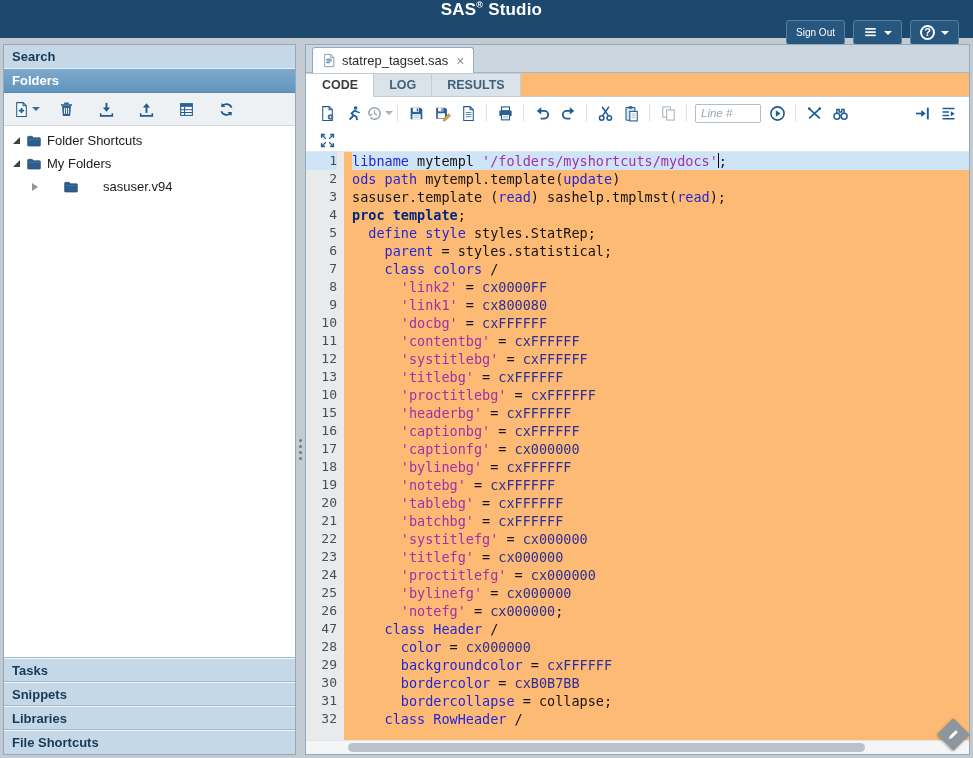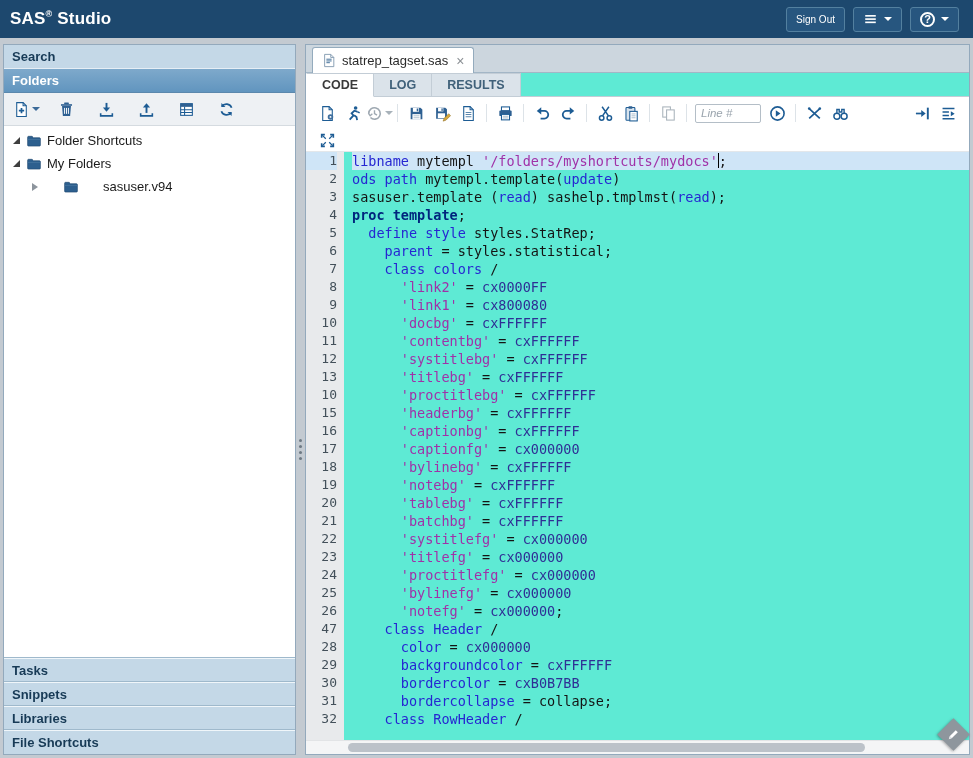--- a/index.html
+++ b/index.html
@@ -1,20 +1,20 @@
 <!DOCTYPE html>
 <html><head>
 <meta charset="utf-8">
 <style>
   html,body{margin:0;padding:0;}
   body{width:973px;height:758px;background:#c3cad1;font-family:"Liberation Sans",sans-serif;overflow:hidden;}
   .app{position:relative;width:973px;height:758px;}
 
   
-  .app-header{position:absolute;left:0;top:0;right:0;height:38px;background:#1d486e;display:flex;align-items:center;color:#fff;padding:0 0 0 10px;box-sizing:border-box;}
+  .app-header{position:absolute;left:0;top:0;right:0;height:38px;background:#1d486e;display:flex;align-items:center;color:#fff;padding:0 0 0 10px;box-sizing:border-box;flex-direction:column;}
   .app-title{font-size:17px;font-weight:bold;letter-spacing:.2px;}
   .app-title sup{font-size:9px;vertical-align:super;}
   .header-right{margin-left:auto;display:flex;gap:8px;padding-right:14px;align-items:center;}
   .hbtn{display:flex;align-items:center;gap:6px;height:25px;padding:0 9px;background:#27567f;border:1px solid #53809f;border-radius:3px;color:#fff;font-size:10px;font-family:inherit;cursor:pointer;}
   .hicon{width:15px;height:13px;display:inline-flex;}
   .hicon svg{width:15px;height:13px;}
   .help-circle{width:15px;height:15px;border:2px solid #fff;border-radius:50%;display:inline-flex;align-items:center;justify-content:center;font-size:11px;font-weight:bold;box-sizing:border-box;}
   .help-circle::before{content:"?";line-height:1;}
   .caret-down{width:0;height:0;border-left:4px solid transparent;border-right:4px solid transparent;border-top:4px solid #3c6b99;}
   .hbtn .caret-down{border-top-color:#fff;}
@@ -35,21 +35,21 @@
   .arrow.collapsed::before{content:"";width:0;height:0;border-left:6px solid #8d959d;border-top:4px solid transparent;border-bottom:4px solid transparent;}
   .tree-icon{width:16px;height:16px;margin-right:5px;display:inline-flex;flex:0 0 auto;}
   .tree-icon svg{width:16px;height:16px;}
   .side-section{height:23px;line-height:23px;background:#c4d8e7;color:#173a56;font-weight:bold;font-size:13px;padding:0 8px;border-top:1px solid #f0f6fa;box-shadow:0 -1px 0 #9fb9cc;flex:0 0 auto;}
 
   
   .splitter{position:absolute;left:296px;top:44px;bottom:3px;width:9px;cursor:col-resize;}
   .dots{position:absolute;left:3px;top:395px;width:3px;height:3px;border-radius:50%;background:#6e7a84;box-shadow:0 6px 0 #6e7a84,0 12px 0 #6e7a84,0 18px 0 #6e7a84;}
 
   
-  .main{position:absolute;left:305px;top:44px;right:3px;bottom:3px;background:#5eead4;border:1px solid #93a9bc;box-sizing:border-box;display:flex;flex-direction:column;}
+  .main{position:absolute;left:305px;top:44px;right:3px;bottom:3px;background:#fdba74;border:1px solid #93a9bc;box-sizing:border-box;display:flex;flex-direction:column;}
   .doc-tabs{height:27px;background:#ccd6de;border-bottom:1px solid #a3b6c6;display:flex;align-items:flex-end;padding-left:6px;flex:0 0 auto;}
   .doc-tab{display:flex;align-items:center;gap:6px;height:25px;background:#fff;border:1px solid #94abbd;border-bottom:none;border-radius:3px 3px 0 0;padding:0 9px;font-size:13px;color:#2b2b2b;margin-bottom:-1px;position:relative;z-index:2;}
   .dicon{width:14px;height:15px;display:inline-flex;}
   .dicon svg{width:14px;height:15px;}
   .close{color:#8a8f94;font-size:14px;margin-left:2px;cursor:pointer;line-height:1;}
   .close::before{content:"\00d7";}
 
   .view-tabs{height:23px;display:flex;align-items:flex-end;border-bottom:1px solid #c3cdd6;flex:0 0 auto;position:relative;}
   .vtab{height:22px;line-height:22px;padding:0 15px;font-size:12.5px;font-weight:bold;border:1px solid #c3cdd6;border-left:none;background:#dbe3ea;color:#40617a;margin-bottom:-1px;}
   .vtab:first-child{border-left:1px solid transparent;}

